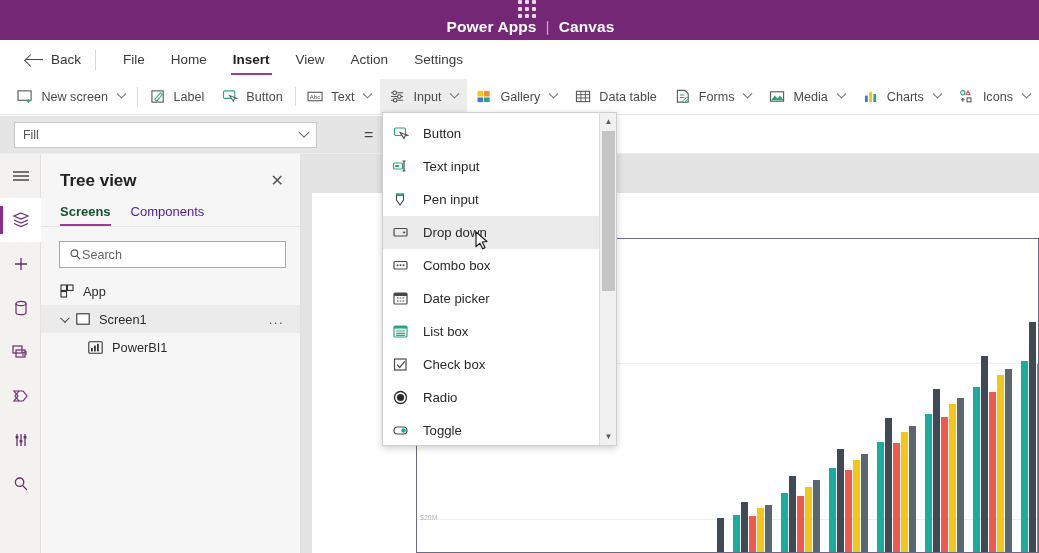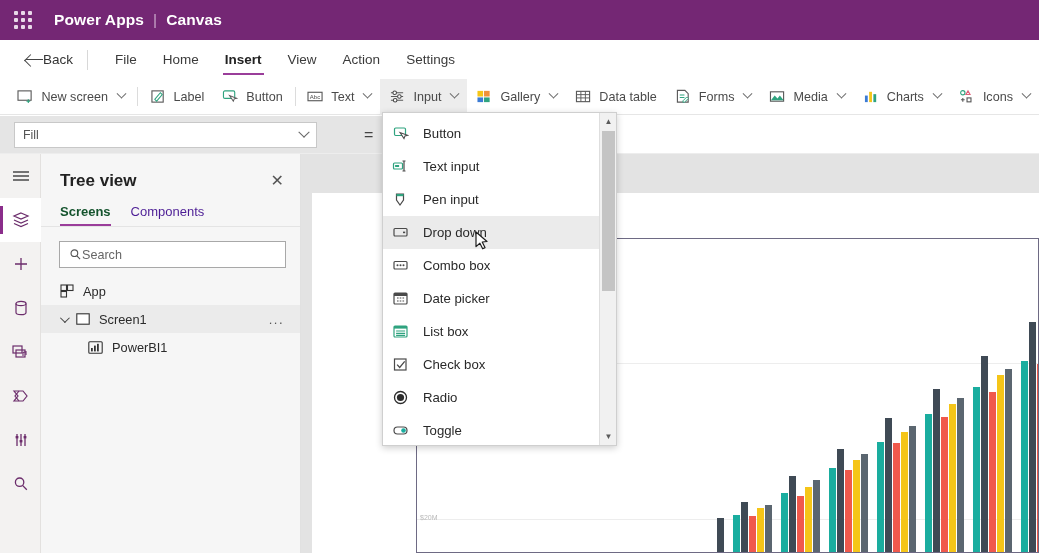--- a/index.html
+++ b/index.html
@@ -7,37 +7,37 @@
     width: 1039px; height: 553px;
     overflow: hidden;
     font-family: "Liberation Sans", sans-serif;
     background: #ffffff;
   }
   #app { position: relative; width: 1039px; height: 553px; }
 
   
   .titlebar {
     position: absolute; left: 0; top: 0; width: 1039px; height: 40px;
-    background: #742774; display: flex; align-items: center;
+    background: #742774; display: flex; align-items: center; flex-direction: column;
   }
   .waffle { width: 18px; height: 18px; margin-left: 14px; display: grid;
     grid-template-columns: repeat(3, 4px); grid-template-rows: repeat(3, 4px);
     gap: 3px; }
   .waffle i { display: block; width: 4px; height: 4px; background: #e9d9e9; border-radius: 1px; }
   .title-text { margin-left: 22px; color: #ffffff; font-size: 15.5px; font-weight: bold;
      letter-spacing: .1px; display: flex; align-items: center; gap: 9px; }
   .title-sep { color: #c9a5c9; font-weight: normal; }
 
   
   .menubar {
     position: absolute; left: 0; top: 40px; width: 1039px; height: 39px;
     background: #ffffff; display: flex; align-items: center; font-size: 13.5px;
     color: #333333;
   }
-  .back-btn { display: flex; align-items: center; margin-left: 26px; color: #333; text-align: center; }
+  .back-btn { display: flex; align-items: center; gap: 8px; margin-left: 26px; color: #333; text-align: center; }
   .back-arrow { width: 17px; height: 13px; position: relative; }
   .back-arrow:before { content: ""; position: absolute; left: 0; top: 6px; width: 17px; height: 1.4px; background: #444; }
   .back-arrow:after { content: ""; position: absolute; left: 0; top: 2.6px; width: 8px; height: 8px;
     border-left: 1.4px solid #444; border-bottom: 1.4px solid #444; transform: rotate(45deg); }
   .vsep { width: 1px; height: 20px; background: #d8d8d8; margin: 0 14px; }
   .menu-item { padding: 0 13px; height: 39px; line-height: 39px; position: relative; color: #3b3b3b; }
   .menu-item.active { font-weight: bold; color: #222; }
   .menu-item.active:after { content: ""; position: absolute; left: 11px; right: 11px; bottom: 4px;
     height: 2.2px; background: #9a3d9a; }
 

